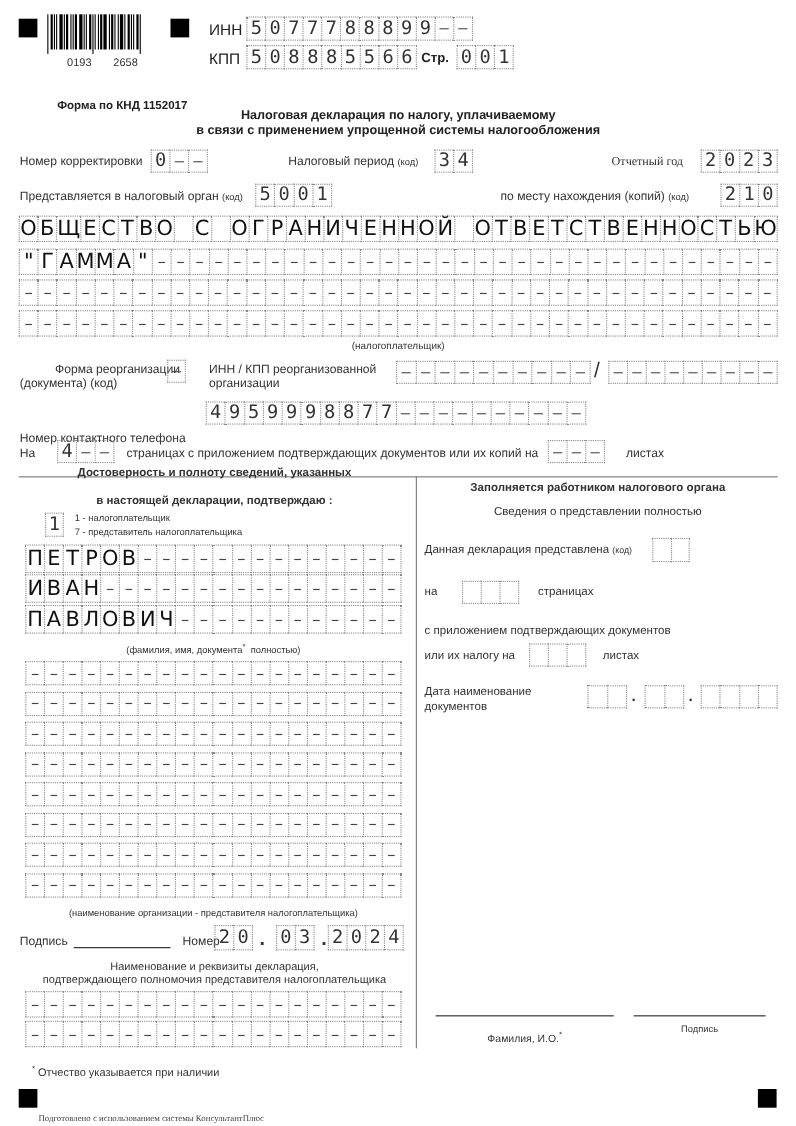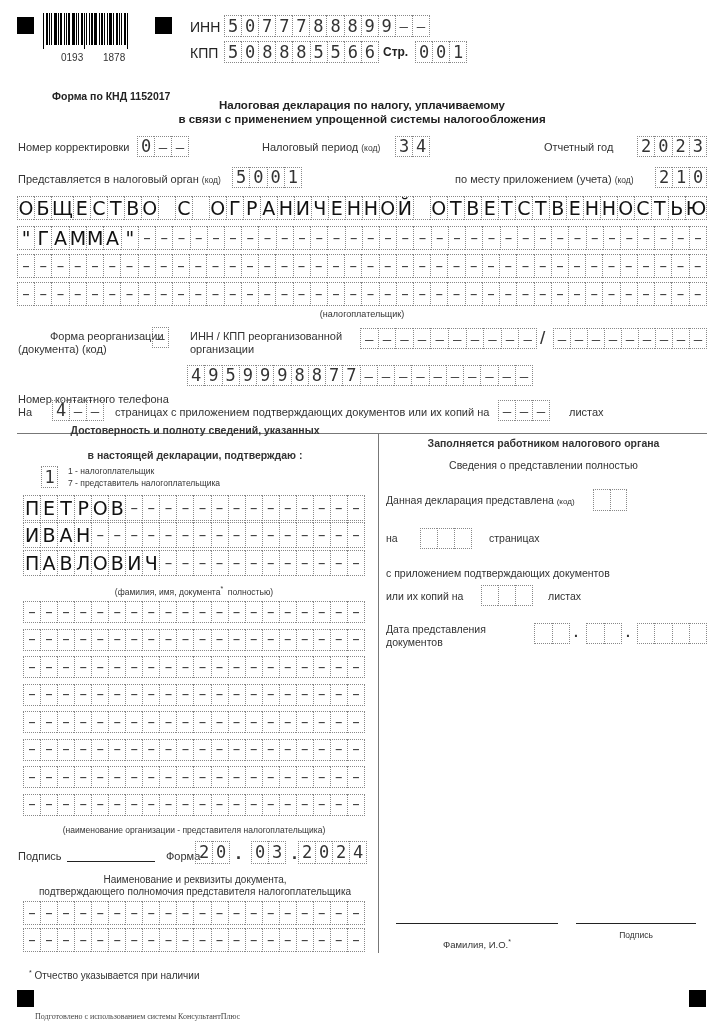--- a/index.html
+++ b/index.html
@@ -57,21 +57,21 @@
     <span style="width: 1px; margin-right: 1px;"></span>
     <span style="width: 3px; margin-right: 1px;"></span>
     <span style="width: 1px; margin-right: 2px;"></span>
     <span style="width: 2px; margin-right: 1px;"></span>
     <span style="width: 1px; margin-right: 1px;"></span>
     <span style="width: 1px; margin-right: 2px;"></span>
     <span style="width: 2px; margin-right: 1px;"></span>
     <span style="width: 1px; margin-right: 1px; height: 36px;"></span>
   </div>
 <div class="lbl" style="left:61px;top:51px;font-size:10px;">0193</div>
-<div class="lbl" style="left:103px;top:51px;font-size:10px;">1878</div>
+<div class="lbl" style="left:103px;top:51px;font-size:10px;">2658</div>
 
 <div class="lbl" style="left:190px;top:19px;font-size:14px;line-height:16px;color:#222;">ИНН</div>
 <div class="grid" style="left:224px;top:15px;width:206px;height:22px;">
     <div class="cell" style="flex: 1 1 0%;">5</div>
     <div class="cell" style="flex: 1 1 0%;">0</div>
     <div class="cell" style="flex: 1 1 0%;">7</div>
     <div class="cell" style="flex: 1 1 0%;">7</div>
     <div class="cell" style="flex: 1 1 0%;">7</div>
     <div class="cell" style="flex: 1 1 0%;">8</div>
     <div class="cell" style="flex: 1 1 0%;">8</div>
@@ -108,36 +108,36 @@
 <div class="grid" style="left:137px;top:136px;width:52px;">
     <div class="cell" style="flex: 1 1 0%;">0</div>
     <div class="cell" style="flex: 1 1 0%; font-size: 14px; color: rgb(68, 68, 68);">–</div>
     <div class="cell" style="flex: 1 1 0%; font-size: 14px; color: rgb(68, 68, 68);">–</div>
   </div>
 <div class="lbl" style="left:262px;top:141px;"><span>Налоговый период</span> <small>(код)</small></div>
 <div class="grid" style="left:395px;top:136px;width:35px;">
     <div class="cell" style="flex: 1 1 0%;">3</div>
     <div class="cell" style="flex: 1 1 0%;">4</div>
   </div>
-<div class="lbl" style="left:544px;top:141px;">Отчетный год</div>
+<div class="lbl" style="left:556px;top:141px;font-family:Liberation Serif, serif;">Отчетный год</div>
 <div class="grid" style="left:637px;top:136px;width:70px;">
     <div class="cell" style="flex: 1 1 0%;">2</div>
     <div class="cell" style="flex: 1 1 0%;">0</div>
     <div class="cell" style="flex: 1 1 0%;">2</div>
     <div class="cell" style="flex: 1 1 0%;">3</div>
   </div>
 
 <div class="lbl" style="left:18px;top:173px;"><span>Представляется в налоговый орган</span> <small>(код)</small></div>
 <div class="grid" style="left:232px;top:167px;width:70px;">
     <div class="cell" style="flex: 1 1 0%;">5</div>
     <div class="cell" style="flex: 1 1 0%;">0</div>
     <div class="cell" style="flex: 1 1 0%;">0</div>
     <div class="cell" style="flex: 1 1 0%;">1</div>
   </div>
-<div class="lbl" style="left:455px;top:173px;"><span>по месту приложением (учета)</span> <small>(код)</small></div>
+<div class="lbl" style="left:455px;top:173px;"><span>по месту нахождения (копий)</span> <small>(код)</small></div>
 <div class="grid" style="left:655px;top:167px;width:52px;">
     <div class="cell" style="flex: 1 1 0%;">2</div>
     <div class="cell" style="flex: 1 1 0%;">1</div>
     <div class="cell" style="flex: 1 1 0%;">0</div>
   </div>
 
 <div class="grid big" style="left:17px;top:196px;width:690px;height:24px;">
     <div class="cell" style="flex: 1 1 0%;">О</div>
     <div class="cell" style="flex: 1 1 0%;">Б</div>
     <div class="cell" style="flex: 1 1 0%;">Щ</div>
@@ -631,39 +631,39 @@
       <div class="cell" style="flex: 1 1 0%; font-size: 15px; color: rgb(68, 68, 68);">–</div>
       <div class="cell" style="flex: 1 1 0%; font-size: 15px; color: rgb(68, 68, 68);">–</div>
       <div class="cell" style="flex: 1 1 0%; font-size: 15px; color: rgb(68, 68, 68);">–</div>
       <div class="cell" style="flex: 1 1 0%; font-size: 15px; color: rgb(68, 68, 68);">–</div>
     </div>
   </div>
 <div class="lbl center" style="left:23px;top:824px;width:342px;font-size:8.5px;">(наименование организации - представителя налогоплательщика)</div>
 
 <div class="lbl" style="left:18px;top:850px;">Подпись</div>
 <div class="sigline" style="left:67px;top:861px;width:88px;"></div>
-<div class="lbl" style="left:166px;top:850px;">Форма</div>
+<div class="lbl" style="left:166px;top:850px;">Номер</div>
 <div class="grid" style="left:195px;top:841px;width:35px;height:23px;">
     <div class="cell" style="flex: 1 1 0%;">2</div>
     <div class="cell" style="flex: 1 1 0%;">0</div>
   </div>
 <div class="sep" style="left:236px;top:843px;">.</div>
 <div class="grid" style="left:251px;top:841px;width:35px;height:23px;">
     <div class="cell" style="flex: 1 1 0%;">0</div>
     <div class="cell" style="flex: 1 1 0%;">3</div>
   </div>
 <div class="sep" style="left:292px;top:843px;">.</div>
 <div class="grid" style="left:298px;top:841px;width:69px;height:23px;">
     <div class="cell" style="flex: 1 1 0%;">2</div>
     <div class="cell" style="flex: 1 1 0%;">0</div>
     <div class="cell" style="flex: 1 1 0%;">2</div>
     <div class="cell" style="flex: 1 1 0%;">4</div>
   </div>
 
-<div class="lbl center" style="left:17px;top:873px;width:356px;font-size:10px;">Наименование и реквизиты документа,</div>
+<div class="lbl center" style="left:17px;top:873px;width:356px;font-size:10px;">Наименование и реквизиты декларация,</div>
 <div class="lbl center" style="left:17px;top:885px;width:356px;font-size:10px;">подтверждающего полномочия представителя налогоплательщика</div>
 <div class="grid big" style="left:23px;top:901px;width:342px;height:24px;">
     <div class="cell" style="flex: 1 1 0%; font-size: 15px; color: rgb(68, 68, 68);">–</div>
     <div class="cell" style="flex: 1 1 0%; font-size: 15px; color: rgb(68, 68, 68);">–</div>
     <div class="cell" style="flex: 1 1 0%; font-size: 15px; color: rgb(68, 68, 68);">–</div>
     <div class="cell" style="flex: 1 1 0%; font-size: 15px; color: rgb(68, 68, 68);">–</div>
     <div class="cell" style="flex: 1 1 0%; font-size: 15px; color: rgb(68, 68, 68);">–</div>
     <div class="cell" style="flex: 1 1 0%; font-size: 15px; color: rgb(68, 68, 68);">–</div>
     <div class="cell" style="flex: 1 1 0%; font-size: 15px; color: rgb(68, 68, 68);">–</div>
     <div class="cell" style="flex: 1 1 0%; font-size: 15px; color: rgb(68, 68, 68);">–</div>
@@ -711,28 +711,28 @@
     <div class="cell" style="flex: 1 1 0%;"></div>
   </div>
 <div class="lbl" style="left:386px;top:532px;font-size:10.5px;">на</div>
 <div class="grid" style="left:420px;top:528px;width:52px;height:21px;">
     <div class="cell" style="flex: 1 1 0%;"></div>
     <div class="cell" style="flex: 1 1 0%;"></div>
     <div class="cell" style="flex: 1 1 0%;"></div>
   </div>
 <div class="lbl" style="left:489px;top:532px;font-size:10.5px;">страницах</div>
 <div class="lbl" style="left:386px;top:567px;font-size:10.5px;">с приложением подтверждающих документов</div>
-<div class="lbl" style="left:386px;top:590px;font-size:10.5px;">или их копий на</div>
+<div class="lbl" style="left:386px;top:590px;font-size:10.5px;">или их налогу на</div>
 <div class="grid" style="left:481px;top:585px;width:52px;height:21px;">
     <div class="cell" style="flex: 1 1 0%;"></div>
     <div class="cell" style="flex: 1 1 0%;"></div>
     <div class="cell" style="flex: 1 1 0%;"></div>
   </div>
 <div class="lbl" style="left:548px;top:590px;font-size:10.5px;">листах</div>
-<div class="lbl" style="left:386px;top:623px;font-size:10.5px;">Дата представления</div>
+<div class="lbl" style="left:386px;top:623px;font-size:10.5px;">Дата наименование</div>
 <div class="lbl" style="left:386px;top:636px;font-size:10.5px;">документов</div>
 <div class="grid" style="left:534px;top:623px;width:36px;height:21px;">
     <div class="cell" style="flex: 1 1 0%;"></div>
     <div class="cell" style="flex: 1 1 0%;"></div>
   </div>
 <div class="sep" style="left:574px;top:624px;font-size:14px;">.</div>
 <div class="grid" style="left:586px;top:623px;width:36px;height:21px;">
     <div class="cell" style="flex: 1 1 0%;"></div>
     <div class="cell" style="flex: 1 1 0%;"></div>
   </div>

